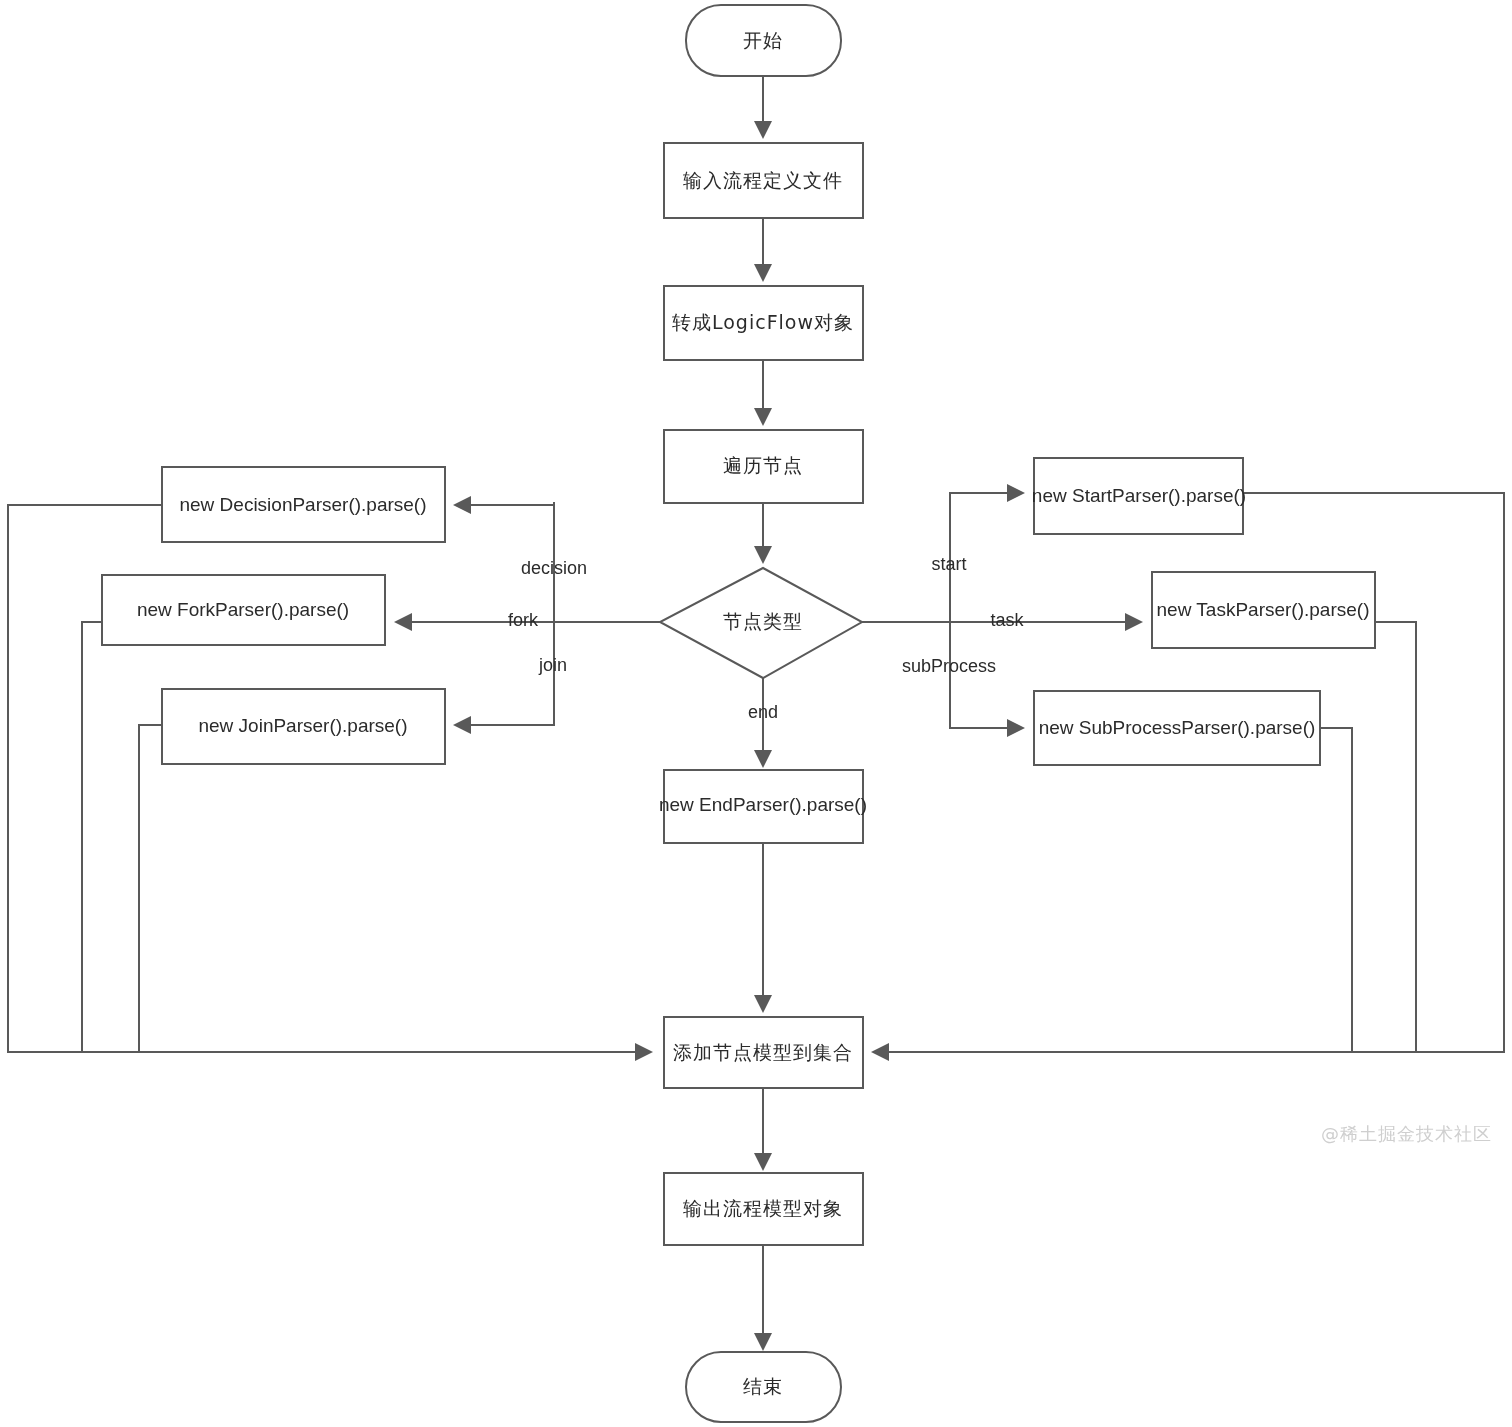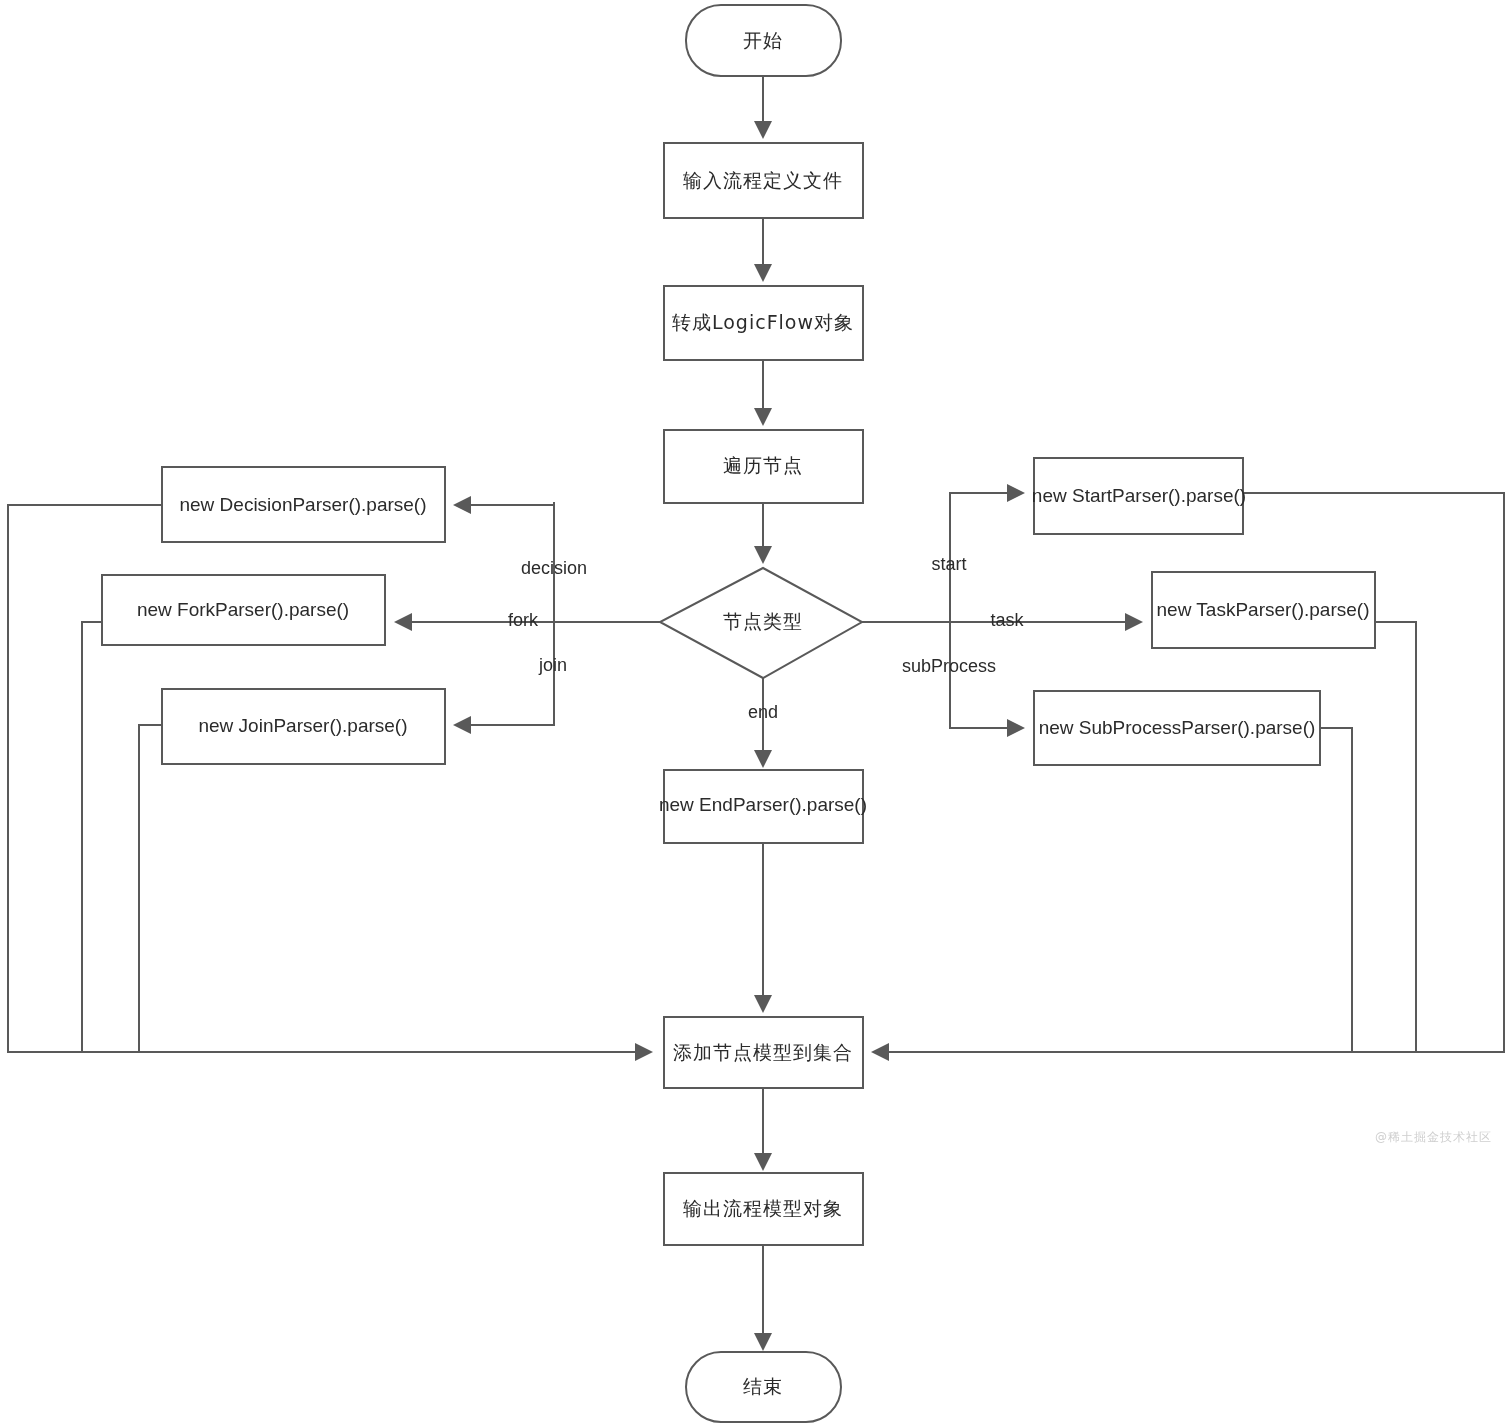--- a/index.html
+++ b/index.html
@@ -59,21 +59,21 @@
     font-size: 18px;
     fill: #2b2b2b;
     text-anchor: middle;
     dominant-baseline: middle;
   }
   .watermark {
     position: absolute;
     right: 20px;
     bottom: 28px;
     font-family: "DejaVu Sans", sans-serif;
-    font-size: 12px;
+    font-size: 18px;
     color: #cfcfcf;
     letter-spacing: 1px;
     user-select: none;
   }
 </style>
 </head>
 <body>
 
 <div id="flowchart-root">
 

